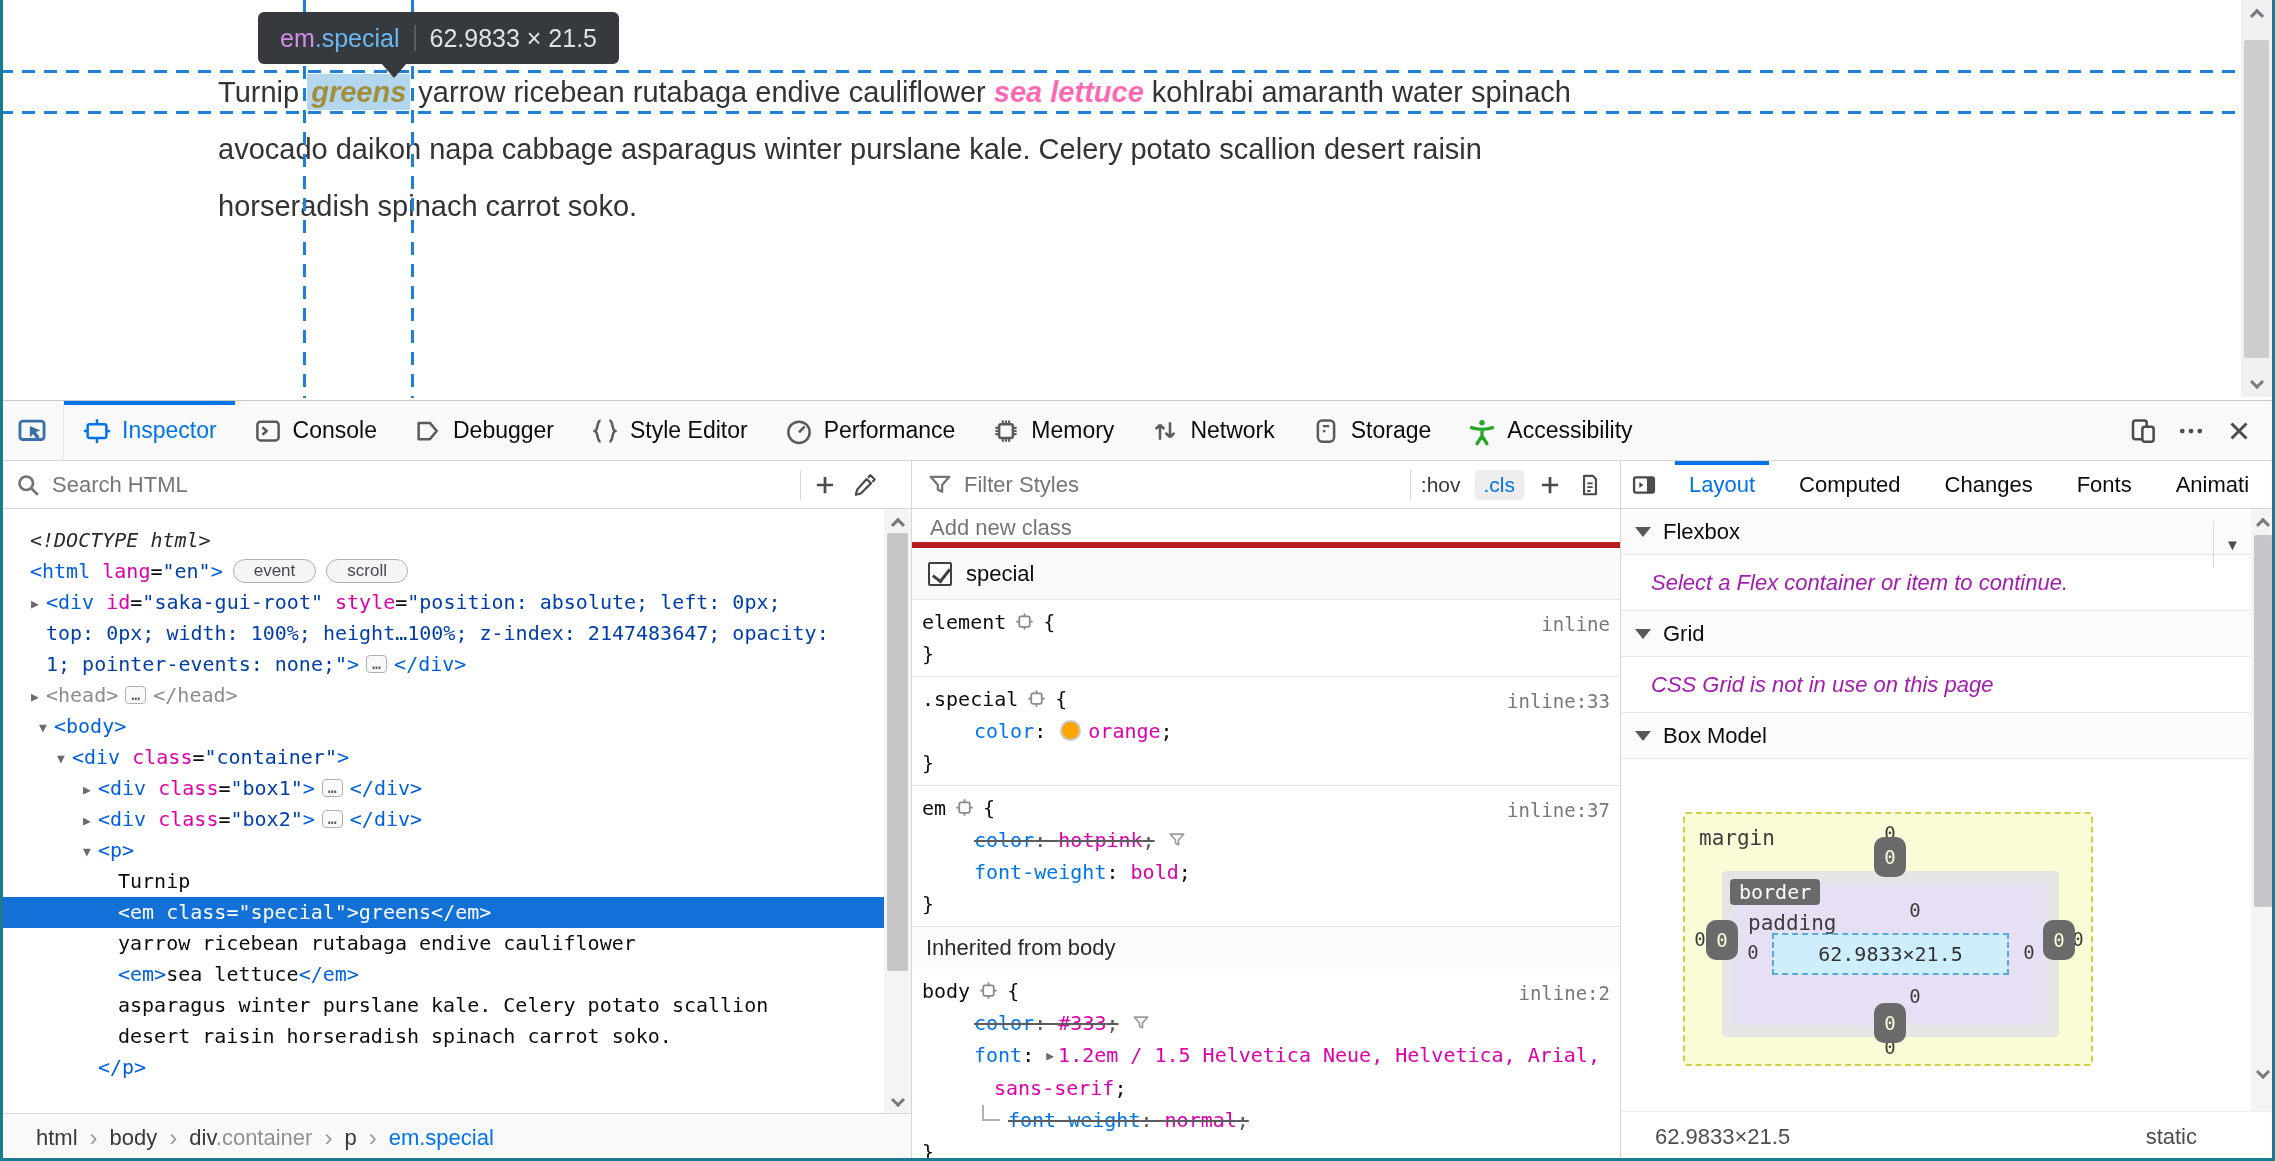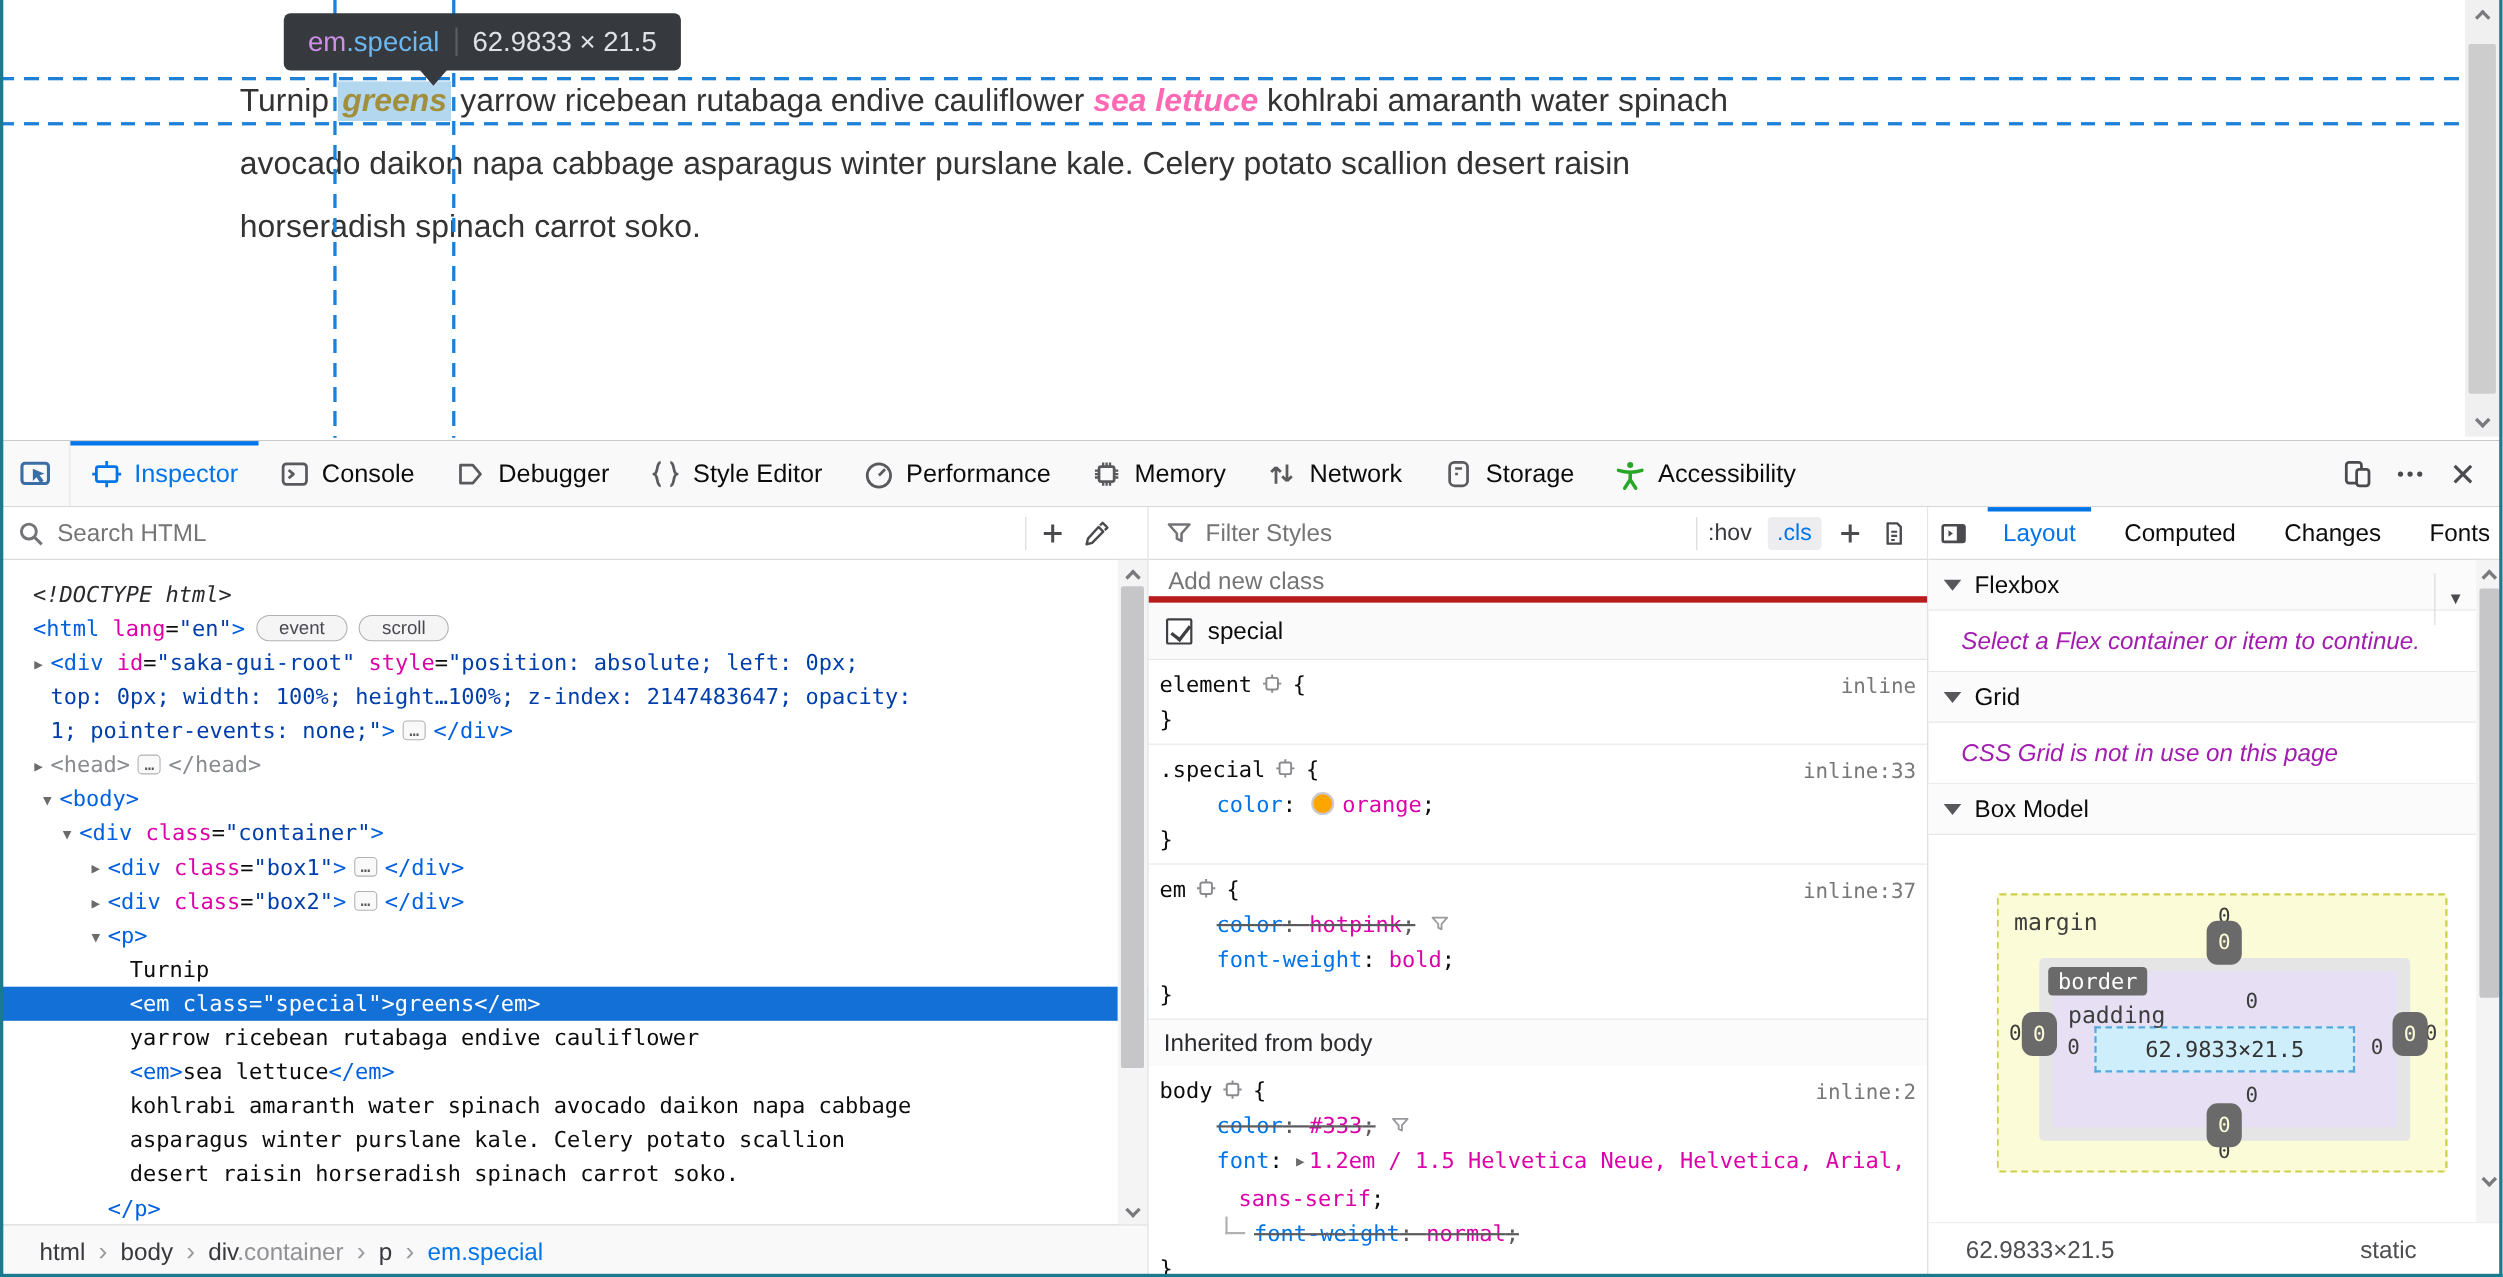--- a/index.html
+++ b/index.html
@@ -56,21 +56,21 @@
   #dt-main { position:absolute; left:0; top:60px; right:0; bottom:0; display:flex; }
   .subbar { height:48px; border-bottom:1px solid #d7d7db; display:flex; align-items:center; flex:none; background:#fff; }
   .placeholder { color:#757575; font-size:22px; }
   .sub-icon { width:28px; height:28px; color:#737378; margin:0 10px 0 14px; flex:none; }
   .sub-icon svg { width:100%; height:100%; }
   .mini-btn { width:40px; height:40px; display:flex; align-items:center; justify-content:center; color:#4a4a4f; }
   .mini-btn svg { width:26px; height:26px; }
   .vsep { width:1px; height:30px; background:#d7d7db; margin:0 4px; }
 
   
-  #panel-markup { width:1044px; flex:none; display:flex; flex-direction:column; border-right:1px solid #d7d7db; position:relative; }
+  #panel-markup { width:912px; flex:none; display:flex; flex-direction:column; border-right:1px solid #d7d7db; position:relative; }
   #markup-tree { flex:1; position:relative; overflow:hidden; padding-top:16px;
     font-family:"DejaVu Sans Mono", monospace; font-size:20px; }
   .m-row { height:31px; line-height:31px; white-space:nowrap; position:relative; }
   .m-arrow { display:inline-block; width:22px; margin-left:-22px; text-align:center; color:#6b6b6b; font-size:13px; vertical-align:1px; }
   .tk-tag { color:#0060df; } .tk-attr { color:#dd00a9; } .tk-val { color:#003eaa; }
   .tk-punct { color:#0c0c0d; } .tk-text { color:#0c0c0d; } .tk-gray { color:#888b90; }
   .tk-doctype { color:#2a2a2e; font-style:italic; }
   .m-badge { display:inline-block; border:1px solid #b1b1b3; border-radius:12px; background:#f5f5f6;
     color:#484851; font-size:17px; line-height:22px; padding:0 20px; margin-left:10px; vertical-align:2px;
     font-family:"Liberation Sans", sans-serif; }
@@ -332,21 +332,20 @@
             <div class="m-row" style="padding-left: 46px;"><span class="m-arrow">▶</span><span class="tk-gray">&lt;head&gt;</span><span class="m-chip">…</span><span class="tk-gray">&lt;/head&gt;</span></div>
             <div class="m-row" style="padding-left: 54px;"><span class="m-arrow">▼</span><span class="tk-tag">&lt;body&gt;</span></div>
             <div class="m-row" style="padding-left: 72px;"><span class="m-arrow">▼</span><span class="tk-tag">&lt;div</span><span class="tk-attr"> class</span><span class="tk-punct">=</span><span class="tk-val">"container"</span><span class="tk-tag">&gt;</span></div>
             <div class="m-row" style="padding-left: 98px;"><span class="m-arrow">▶</span><span class="tk-tag">&lt;div</span><span class="tk-attr"> class</span><span class="tk-punct">=</span><span class="tk-val">"box1"</span><span class="tk-tag">&gt;</span><span class="m-chip">…</span><span class="tk-tag">&lt;/div&gt;</span></div>
             <div class="m-row" style="padding-left: 98px;"><span class="m-arrow">▶</span><span class="tk-tag">&lt;div</span><span class="tk-attr"> class</span><span class="tk-punct">=</span><span class="tk-val">"box2"</span><span class="tk-tag">&gt;</span><span class="m-chip">…</span><span class="tk-tag">&lt;/div&gt;</span></div>
             <div class="m-row" style="padding-left: 98px;"><span class="m-arrow">▼</span><span class="tk-tag">&lt;p&gt;</span></div>
             <div class="m-row" style="padding-left: 118px;"><span class="tk-text">Turnip</span></div>
             <div class="m-row sel" style="padding-left: 118px;"><span class="tk-tag">&lt;em</span><span class="tk-attr"> class</span><span class="tk-punct">=</span><span class="tk-val">"special"</span><span class="tk-tag">&gt;</span><span class="tk-text">greens</span><span class="tk-tag">&lt;/em&gt;</span></div>
             <div class="m-row" style="padding-left: 118px;"><span class="tk-text">yarrow ricebean rutabaga endive cauliflower</span></div>
             <div class="m-row" style="padding-left: 118px;"><span class="tk-tag">&lt;em&gt;</span><span class="tk-text">sea lettuce</span><span class="tk-tag">&lt;/em&gt;</span></div>
-            <div class="m-row" style="padding-left: 118px;"><span class="tk-text">kohlrabi amaranth water spinach avocado daikon napa cabbage</span></div>
             <div class="m-row" style="padding-left: 118px;"><span class="tk-text">asparagus winter purslane kale. Celery potato scallion</span></div>
             <div class="m-row" style="padding-left: 118px;"><span class="tk-text">desert raisin horseradish spinach carrot soko.</span></div>
             <div class="m-row" style="padding-left: 98px;"><span class="tk-tag">&lt;/p&gt;</span></div>
           </div>
         <div class="sb-track" id="markup-sb" style="background:#f4f4f5;">
           <div class="sb-arrow" style="top:0;">
               <span class="chev up"></span>
             </div>
           <div class="sb-thumb" style="top:24px; height:438px; background:#c6c6c9;"></div>
           <div class="sb-arrow" style="bottom:0;">

